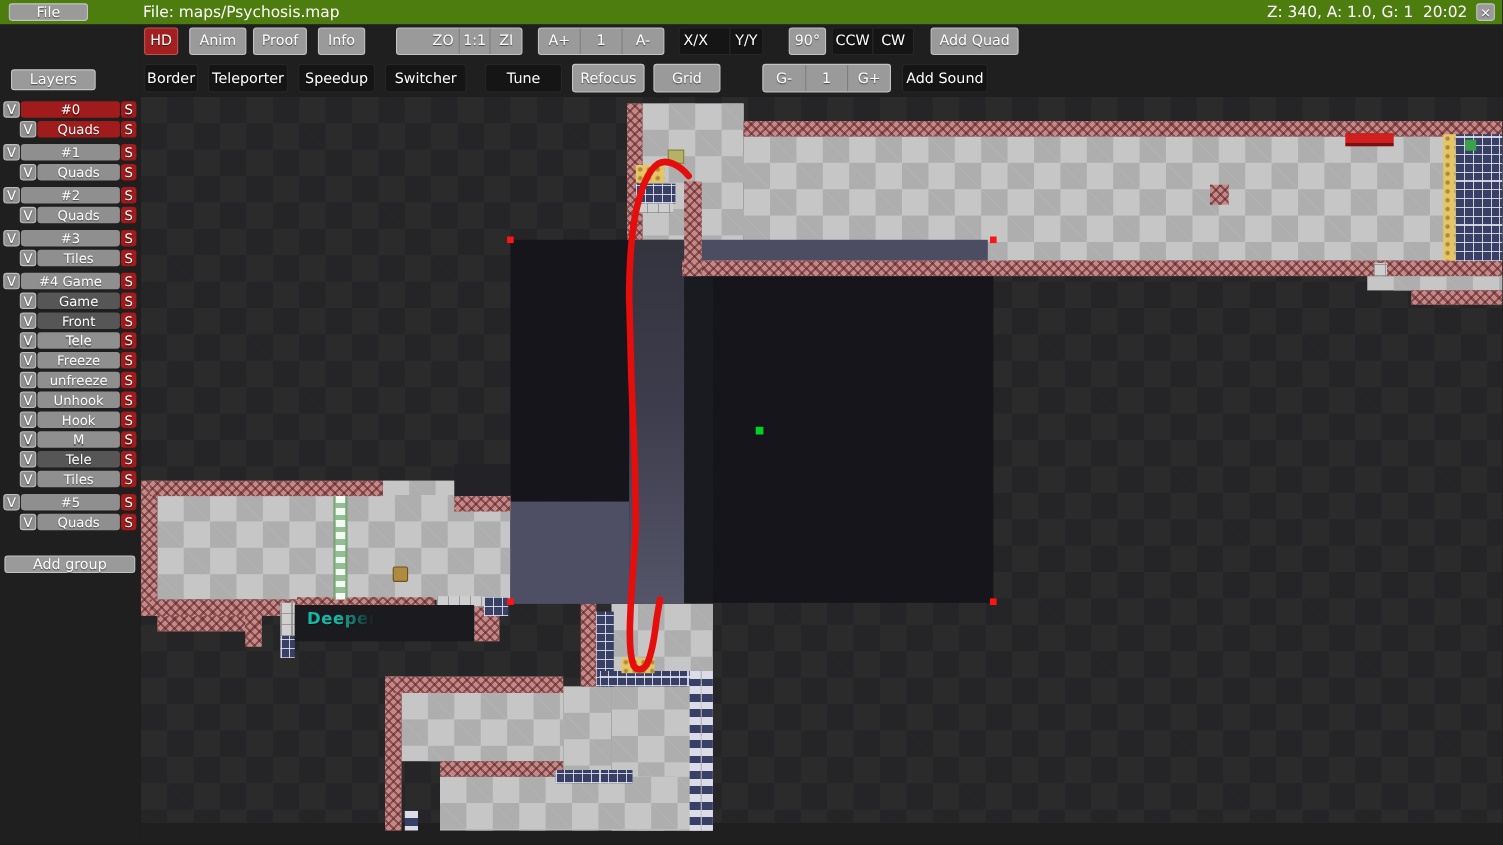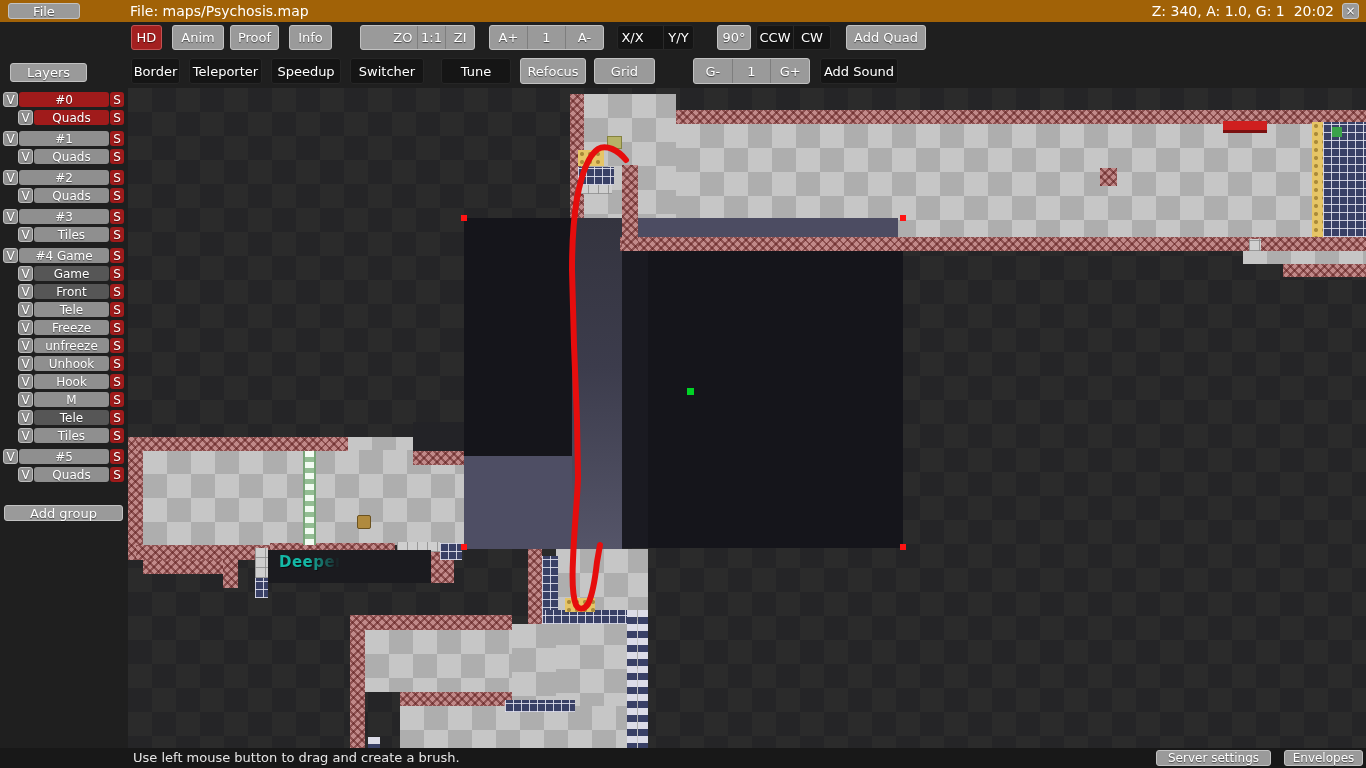--- a/index.html
+++ b/index.html
@@ -11,21 +11,21 @@
        border-radius:3px;font-size:13px;color:#fff;
        text-shadow:0 1px 1px rgba(0,0,0,.55);box-sizing:border-box;cursor:default;}
   .btn-gray{background:var(--button-gray);border:1px solid #c2c2c2;}
   .btn-dark{background:var(--button-dark);border:1px solid #262626;}
   .btn-red{background:var(--accent-red);border:1px solid #c25252;}
   .seg-group{padding:0;}
   .seg-group .seg{flex:1;height:100%;display:flex;align-items:center;justify-content:center;}
   .seg-group.btn-gray .seg + .seg{border-left:1px solid rgba(0,0,0,.18);}
   .seg-group.btn-dark .seg + .seg{border-left:1px solid rgba(255,255,255,.09);}
   
-  #topbar{left:0;top:0;width:1366px;height:22px;background:#a16207;z-index:50;}
+  #topbar{left:0;top:0;width:1366px;height:22px;background:#4d7c0f;z-index:50;}
   #topbar .title{position:absolute;left:130px;top:0;line-height:22px;color:#fff;font-size:14px;}
   #topbar .right-info{position:absolute;right:32px;top:0;line-height:22px;color:#fff;font-size:14px;}
   
   #toolstrip{left:128px;top:22px;width:1238px;height:66px;background:#1f1f1f;z-index:40;}
   
   #sidebar{left:0;top:22px;width:128px;height:746px;background:#1f1f1f;z-index:40;}
   #layer-rows{position:absolute;left:0;top:70px;width:128px;}
   .layer-group{margin-bottom:6px;}
   .layer-row{position:relative;height:15px;margin-bottom:3px;font-size:12px;color:#fff;
              text-shadow:0 1px 1px rgba(0,0,0,.5);}
@@ -332,19 +332,14 @@
           <div class="layer-row indent">
     <span class="v-btn">V</span>
     <span class="row-label">Quads</span>
     <span class="s-btn">S</span>
   </div>
         </div>
       </div>
     <div class="btn btn-gray" id="add-group-btn" style="left:4px;top:483px;width:119px;height:16px;font-size:13px;">Add group</div>
   </div>
 
-  <div id="footer" class="abs">
-    <div class="hint">Use left mouse button to drag and create a brush.</div>
-    <div class="btn btn-gray" style="left:1156px;top:2px;width:115px;height:16px;font-size:12px;">Server settings</div>
-    <div class="btn btn-gray" style="left:1284px;top:2px;width:79px;height:16px;font-size:12px;">Envelopes</div>
-  </div>
 
 </div>
 
 </body></html>

